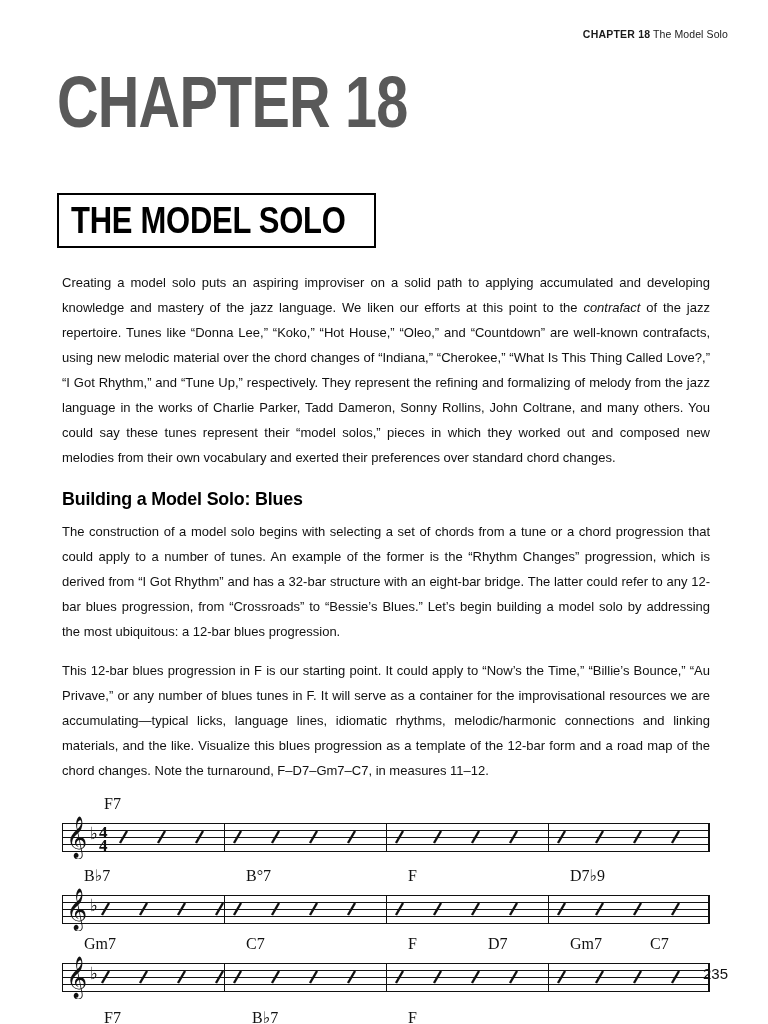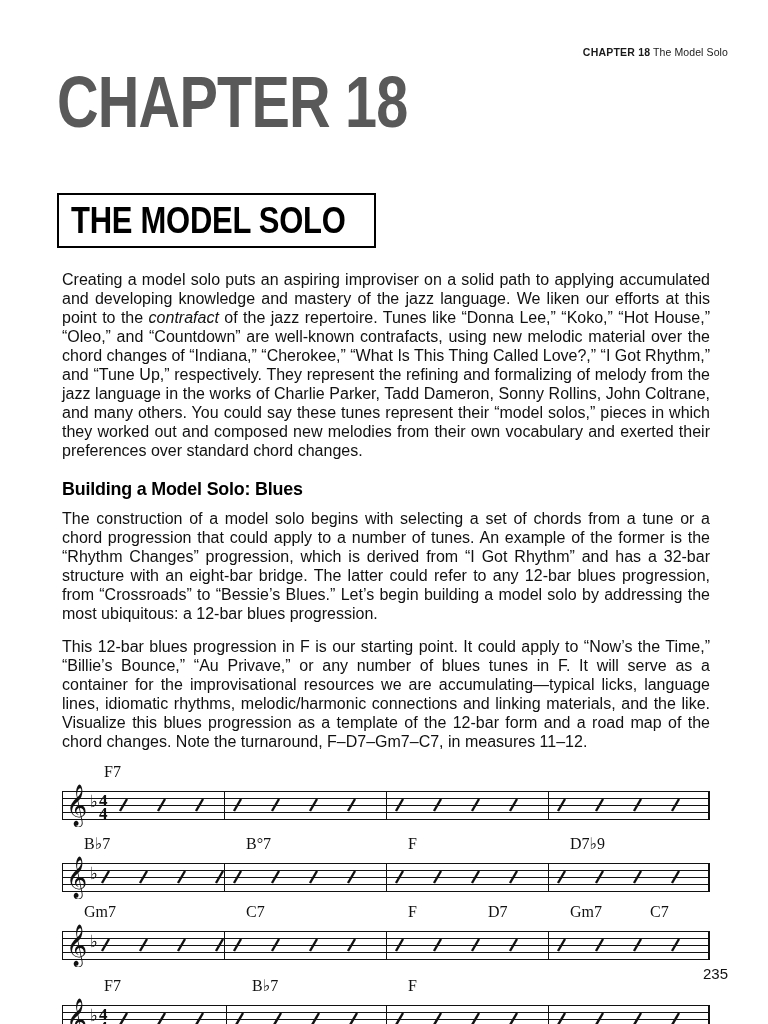--- a/index.html
+++ b/index.html
@@ -11,21 +11,21 @@
     width: 768px; height: 1024px;
     position: relative;
     font-family: "Liberation Sans", sans-serif;
     color: #000;
     overflow: hidden;
   }
 
   
   .running-head {
     position: absolute;
-    top: 46px; right: 40px;
+    top: 28px; right: 40px;
     font-size: 10.5px;
     letter-spacing: .1px;
     color: #1a1a1a;
     white-space: nowrap;
     padding-left: 40px;
   }
   .running-head .rh-bold {
     font-weight: bold;
     letter-spacing: .2px;
   }
@@ -65,22 +65,22 @@
   }
 
   
   .content {
     position: absolute;
     left: 62px; top: 270px;
     width: 648px;
   }
   p.body {
     margin: 0 0 14px 0;
-    font-size: 16px;
-    line-height: 19px;
+    font-size: 13px;
+    line-height: 25px;
     text-align: justify;
     color: #111;
   }
   .it { font-style: italic; }
 
   h2.section {
     margin: 18px 0 9px 0;
     font-size: 19px;
     font-weight: bold;
     letter-spacing: -0.2px;

